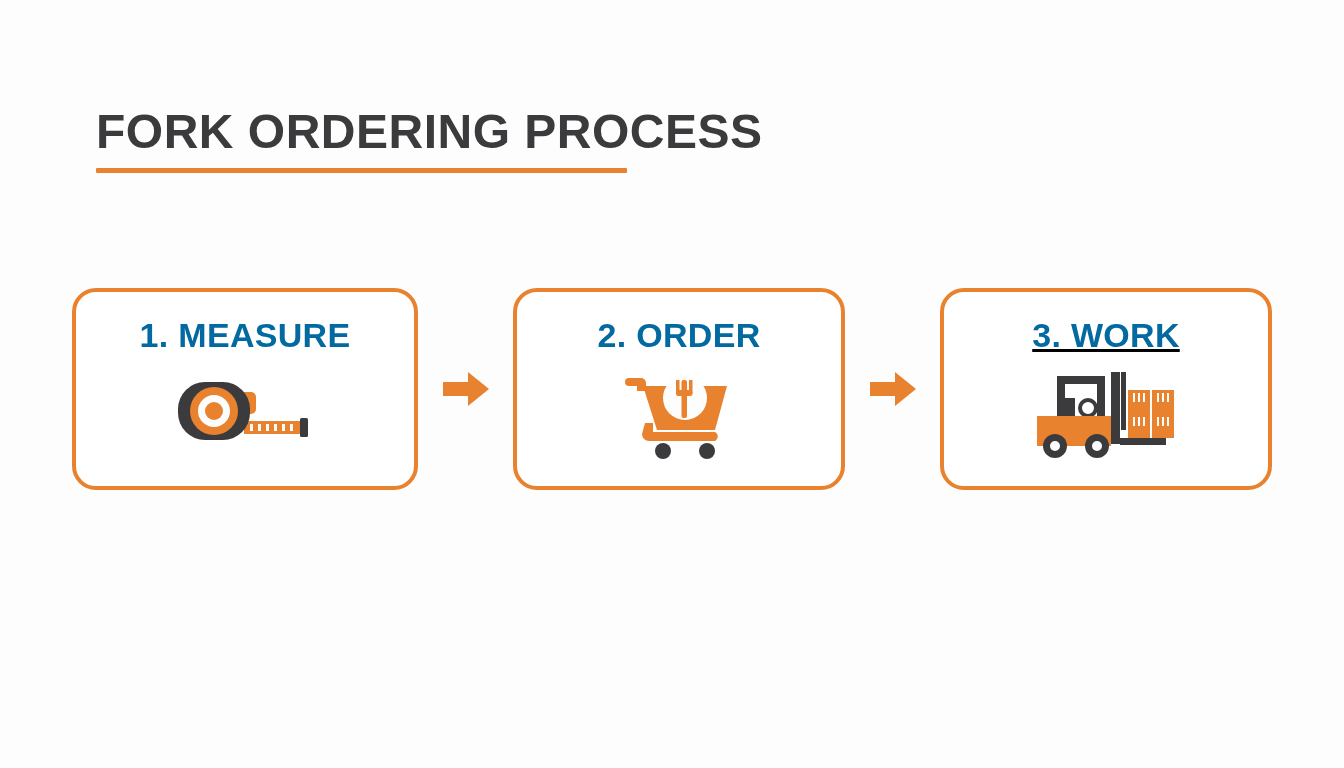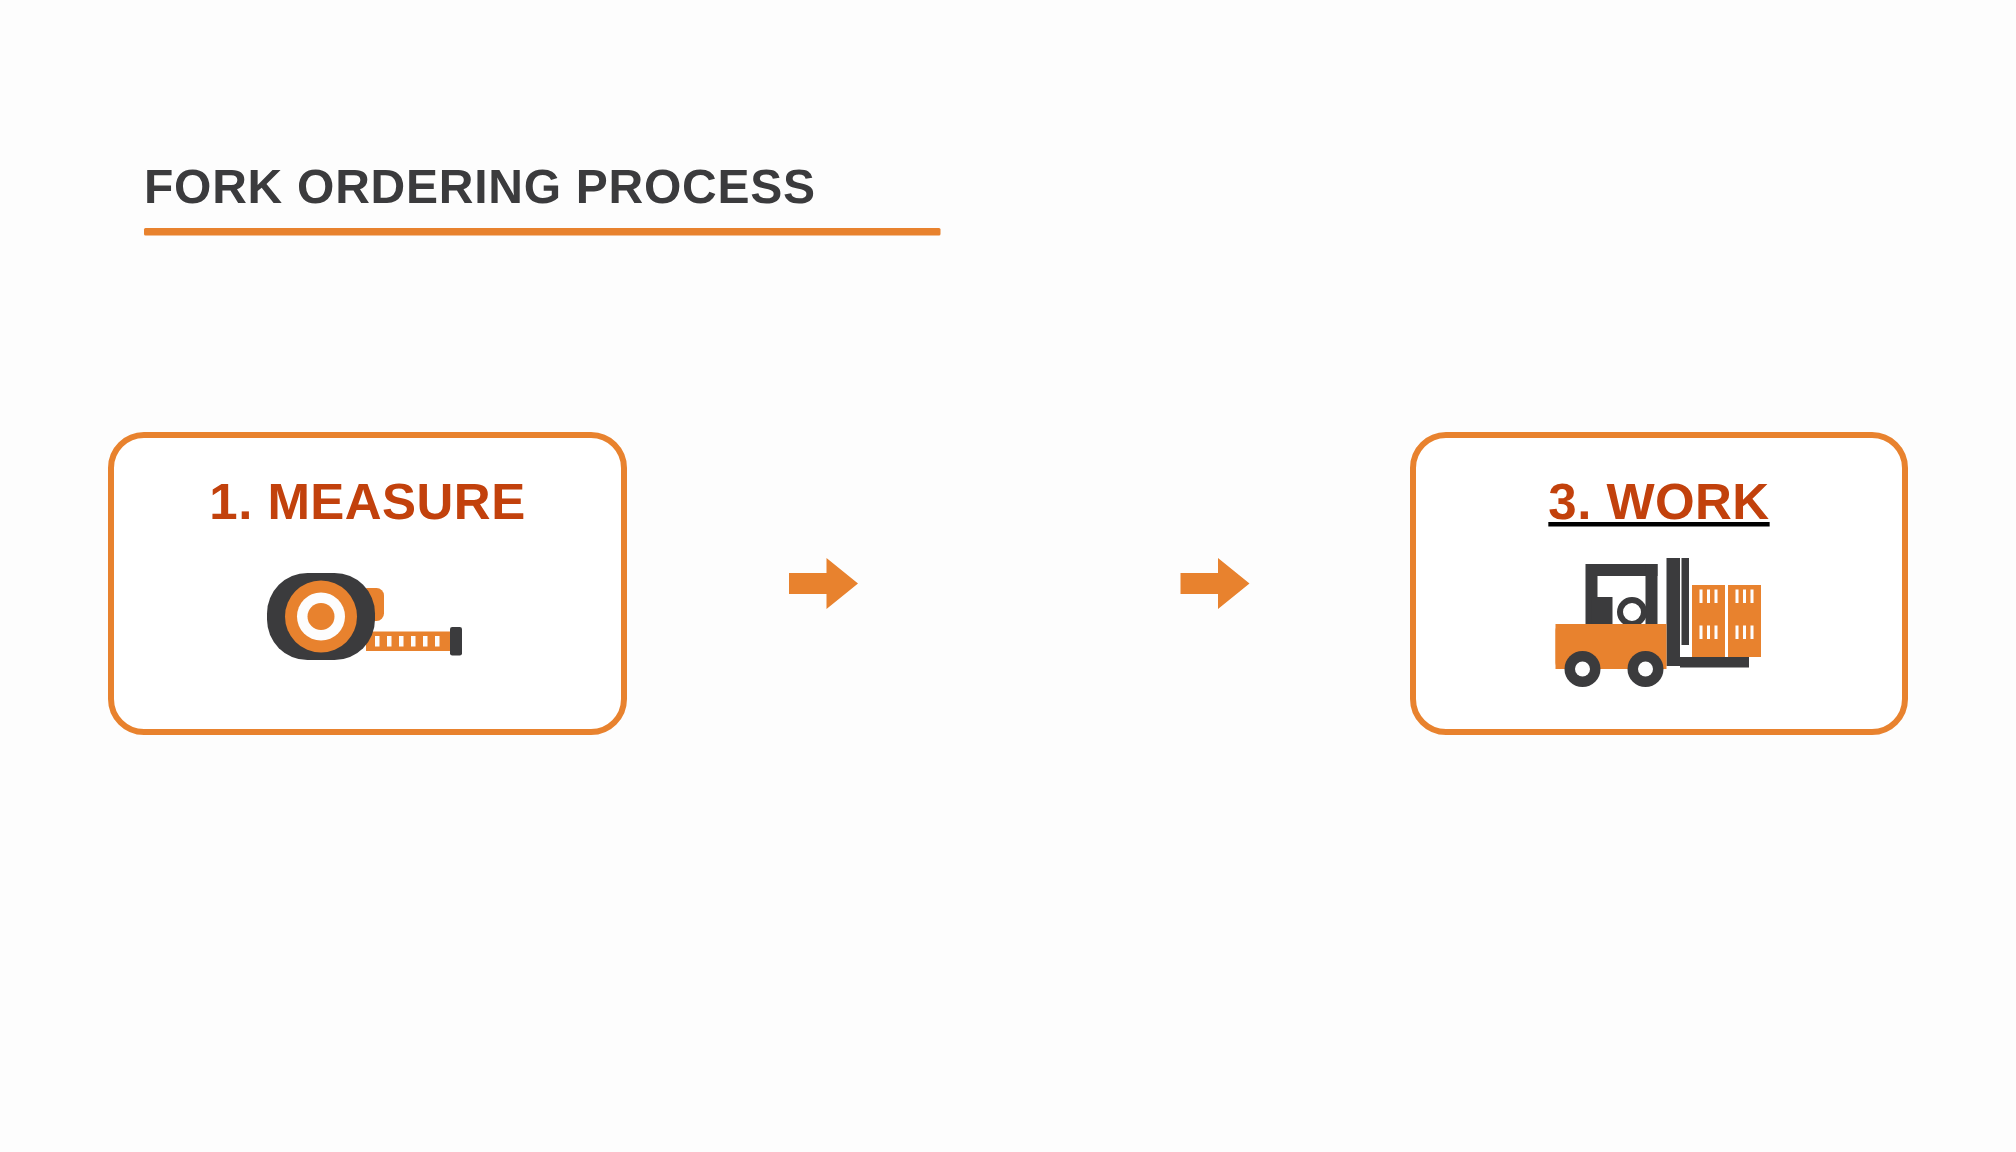--- a/index.html
+++ b/index.html
@@ -15,21 +15,21 @@
     position: relative;
   }
 
   
   #title-block {
     position: absolute;
     left: 96px;
     top: 108px;
   }
   #page-title {
-    font-size: 32px;
+    font-size: 48px;
     font-weight: bold;
     letter-spacing: 0.5px;
     color: #3b3b3d;
     line-height: 1;
     white-space: nowrap;
   }
   #title-underline {
     margin-top: 12px;
     height: 5px;
     width: 531px;
@@ -59,21 +59,21 @@
     box-sizing: border-box;
     padding-top: 26px;
   }
   #step-card-0 { width: 346px; }
   #step-card-1 { width: 332px; }
   #step-card-2 { width: 332px; text-decoration: underline; }
 
   .step-label {
     font-size: 34px;
     font-weight: bold;
-    color: #c2410c;
+    color: #0369a1;
     letter-spacing: 0.3px;
     line-height: 1;
     white-space: nowrap;
   }
   .step-icon {
     margin-top: 16px;
     height: 92px;
     display: flex;
     align-items: center;
     justify-content: center;
@@ -121,20 +121,43 @@
       </svg>
     </div>
   </div>
 
   <div class="flow-arrow">
     <svg width="50" height="38" viewBox="0 0 50 38">
       <path d="M2 12 H27 V2 L48 19 L27 36 V26 H2 Z" fill="#e8822e"></path>
     </svg>
   </div>
 
+  <div class="step-card" id="step-card-1">
+    <div class="step-label">2. ORDER</div>
+    <div class="step-icon">
+      <svg width="112" height="92" viewBox="0 0 112 92">
+
+        <path d="M6 10 h12 a5 5 0 0 1 5 5 v8 h-9 v-5 h-8 a4 4 0 0 1 0 -8 Z" fill="#e8822e"></path>
+
+        <path d="M20 18 H104 L92 62 H34 Z" fill="#e8822e"></path>
+
+        <circle cx="62" cy="30" r="22" fill="#fdfdfd"></circle>
+
+        <rect x="58.5" y="12" width="5.5" height="38" rx="2" fill="#e8822e"></rect>
+        <rect x="53" y="12" width="3.5" height="13" fill="#e8822e"></rect>
+        <rect x="66" y="12" width="3.5" height="13" fill="#e8822e"></rect>
+        <rect x="53" y="22" width="16.5" height="6" rx="2.5" fill="#e8822e"></rect>
+
+        <path d="M22 55 h8 v9 h62 a5 5 0 0 1 0 9 H26 a7 7 0 0 1 -7 -7 Z" fill="#e8822e"></path>
+
+        <circle cx="40" cy="83" r="8" fill="#3b3b3d"></circle>
+        <circle cx="84" cy="83" r="8" fill="#3b3b3d"></circle>
+      </svg>
+    </div>
+  </div>
 
   <div class="flow-arrow">
     <svg width="50" height="38" viewBox="0 0 50 38">
       <path d="M2 12 H27 V2 L48 19 L27 36 V26 H2 Z" fill="#e8822e"></path>
     </svg>
   </div>
 
   <div class="step-card" id="step-card-2">
     <div class="step-label">3. WORK</div>
     <div class="step-icon">

